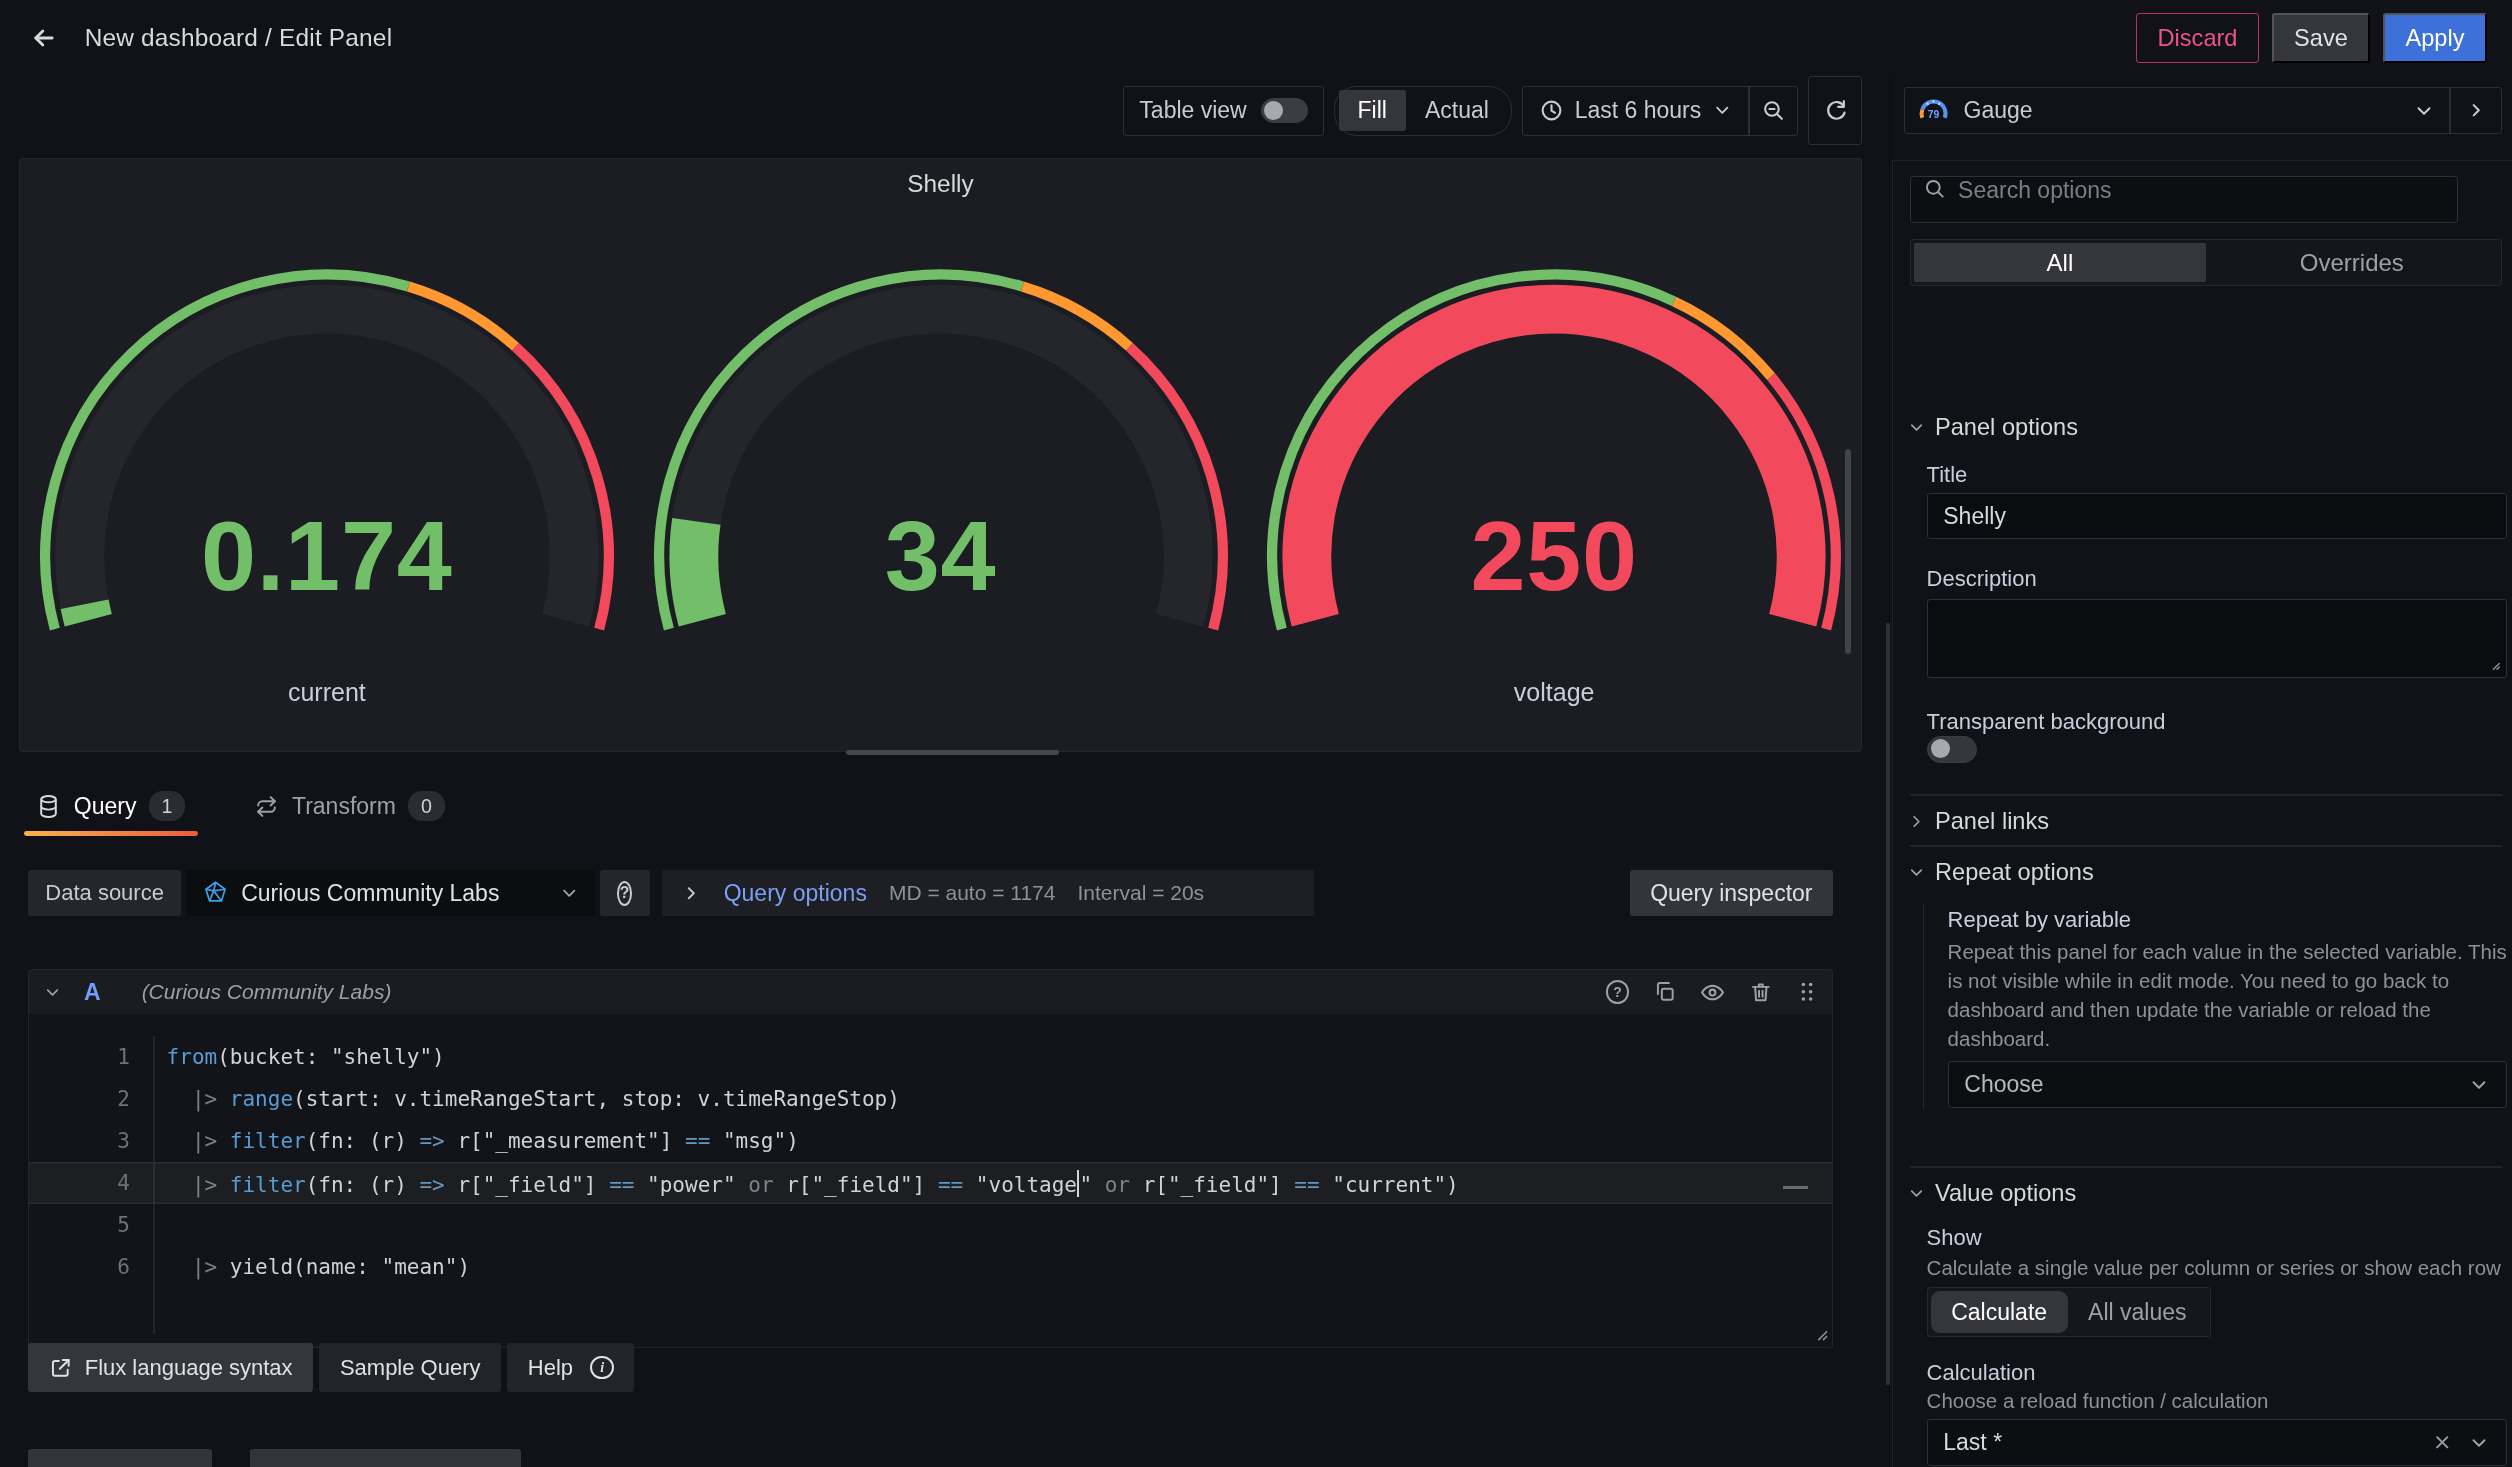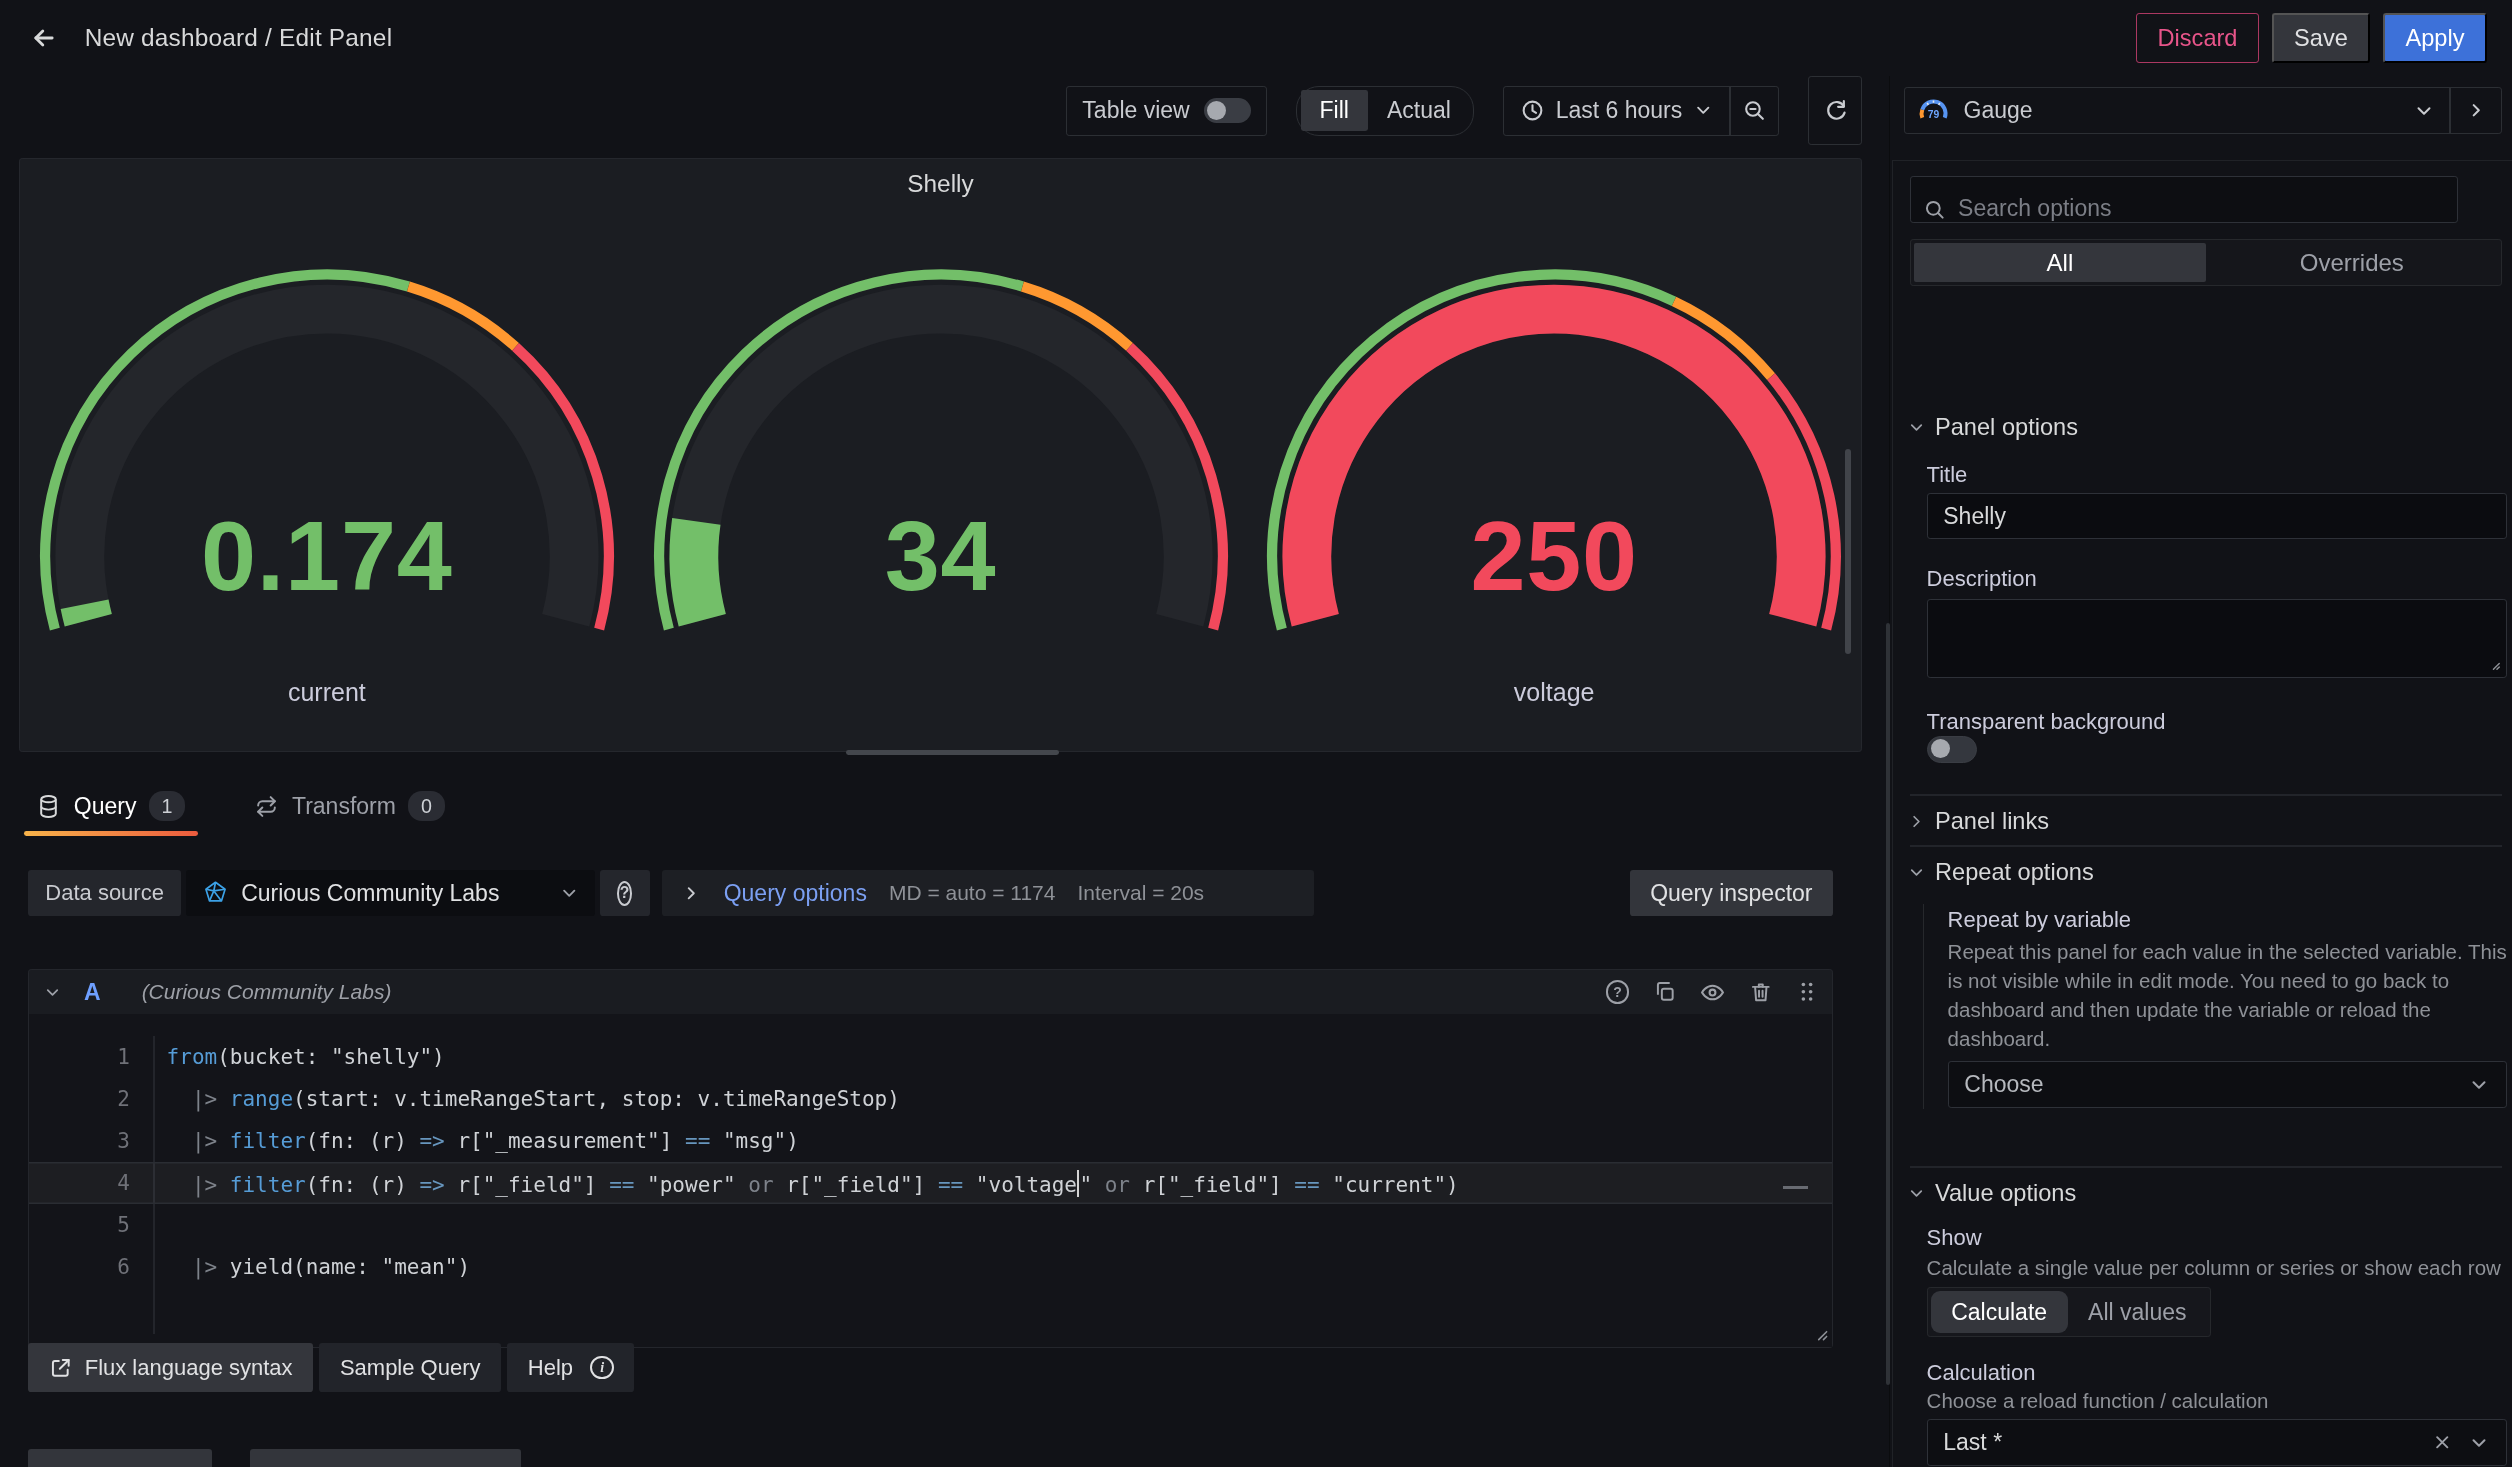--- a/index.html
+++ b/index.html
@@ -16,21 +16,21 @@
   .hbtn.discard { border:1.6px solid rgba(224,69,124,.75); color:#e8558a; background:transparent; }
   .hbtn.save { background:#34363c; color:#e0e1e3; }
   .hbtn.apply { background:#3d71d9; color:#ffffff; margin-right:25px; }
 
   
   .bodyrow { position:absolute; top:76px; left:0; width:2512px; height:1391px; }
   .left { position:absolute; left:0; top:0; width:1889px; height:1391px; }
   .sidebar { position:absolute; left:1889px; top:0; width:623px; height:1391px; border-left:1.6px solid #0b0c0e; }
 
   
-  .toolbar { position:absolute; top:0; right:27px; height:69px; display:flex; align-items:center; gap:29px; }
+  .toolbar { position:absolute; top:0; right:27px; height:69px; display:flex; align-items:center; gap:10px; }
   .tgroup { height:50px; border:1.6px solid #2c2f34; border-radius:3.1px; display:flex; align-items:center; background:#111217; color:#c9cbd0; font-size:23px; }
   .tv { padding:0 15.7px; gap:14px; }
   .toggle { width:47px; height:25px; border-radius:12.6px; background:#3a3d44; position:relative; cursor:pointer; }
   .toggle .knob { position:absolute; left:3.1px; top:3.1px; width:19px; height:19px; border-radius:50%; background:#a6a9af; }
   .seg { padding:3.1px;border-radius:23px; }
   .seg .opt { height:41px; display:flex; align-items:center; padding:0 19px; border-radius:2.4px; cursor:pointer; color:#c9cbd0; }
   .seg .opt.sel { background:#34363c; color:#ffffff; font-weight:500; }
   .timegrp { }
   .timegrp .tr { display:flex; align-items:center; gap:11px; padding:0 15.7px; cursor:pointer; height:100%; }
   .tg-div { width:1.6px; height:100%; background:#2c2f34; }
@@ -98,21 +98,21 @@
 
   
   .vizpicker { position:absolute; left:14px; top:11px; width:598px; height:47px; border:1.6px solid #2c2f34; border-radius:3.1px; display:flex; align-items:center; background:#111217; cursor:pointer; }
   .vizpicker .vname { font-size:23px; font-weight:500; color:#c9cbd0; margin-left:12.6px; }
   .viz-chev { margin-left:auto; color:#c9cbd0; display:flex; padding-right:14px; }
   .viz-div { width:1.6px; height:100%; background:#2c2f34; }
   .viz-next { width:50px; height:100%; display:flex; align-items:center; justify-content:center; color:#c9cbd0; cursor:pointer; }
   .optwrap { position:absolute; left:1.6px; right:0; top:84px; bottom:0; border-top:1.6px solid #202227; border-left:1.6px solid #202227; }
   .side-scroll { position:absolute; left:-7px; top:462px; width:4.7px; height:762px; border-radius:2.4px; background:#2f3237; }
 
-  .search { position:absolute; left:17.3px; top:15px; width:548px; height:47px; background:#0d0e12; border:1.6px solid #2e3138; border-radius:3.1px; display:flex; align-items:flex-end; padding:0 12.6px; gap:11px; color:#9da0a7; }
+  .search { position:absolute; left:17.3px; top:15px; width:548px; height:47px; background:#0d0e12; border:1.6px solid #2e3138; border-radius:3.1px; display:flex; align-items:flex-start; padding:0 12.6px; gap:11px; color:#9da0a7; }
   .search input { background:transparent; border:none; outline:none; color:#d8d9da; font-size:23px; font-family:"Liberation Sans", sans-serif; width:100%; }
   .search input::placeholder { color:#7b7e86; }
   .segtabs { position:absolute; left:17.3px; top:78px; width:592px; height:47px; border:1.6px solid #26282c; background:#15161b; border-radius:3.1px; display:flex; padding:3.1px; }
   .segtabs .st { flex:1; display:flex; align-items:center; justify-content:center; font-size:24px; color:#9da0a8; border-radius:2px; cursor:pointer; }
   .segtabs .st.sel { background:#34363c; color:#ffffff; font-weight:500; }
 
   .sechead { position:absolute; left:14px; display:flex; align-items:center; gap:9.4px; font-size:23.6px; font-weight:500; color:#d8d9da; cursor:pointer; }
   .sechead svg { color:#9da0a8; }
   .slabel { position:absolute; left:34px; font-size:22px; font-weight:500; color:#ccccdc; }
   .sdesc { position:absolute; left:34px; font-size:20.5px; color:#8e9197; line-height:29px; }

